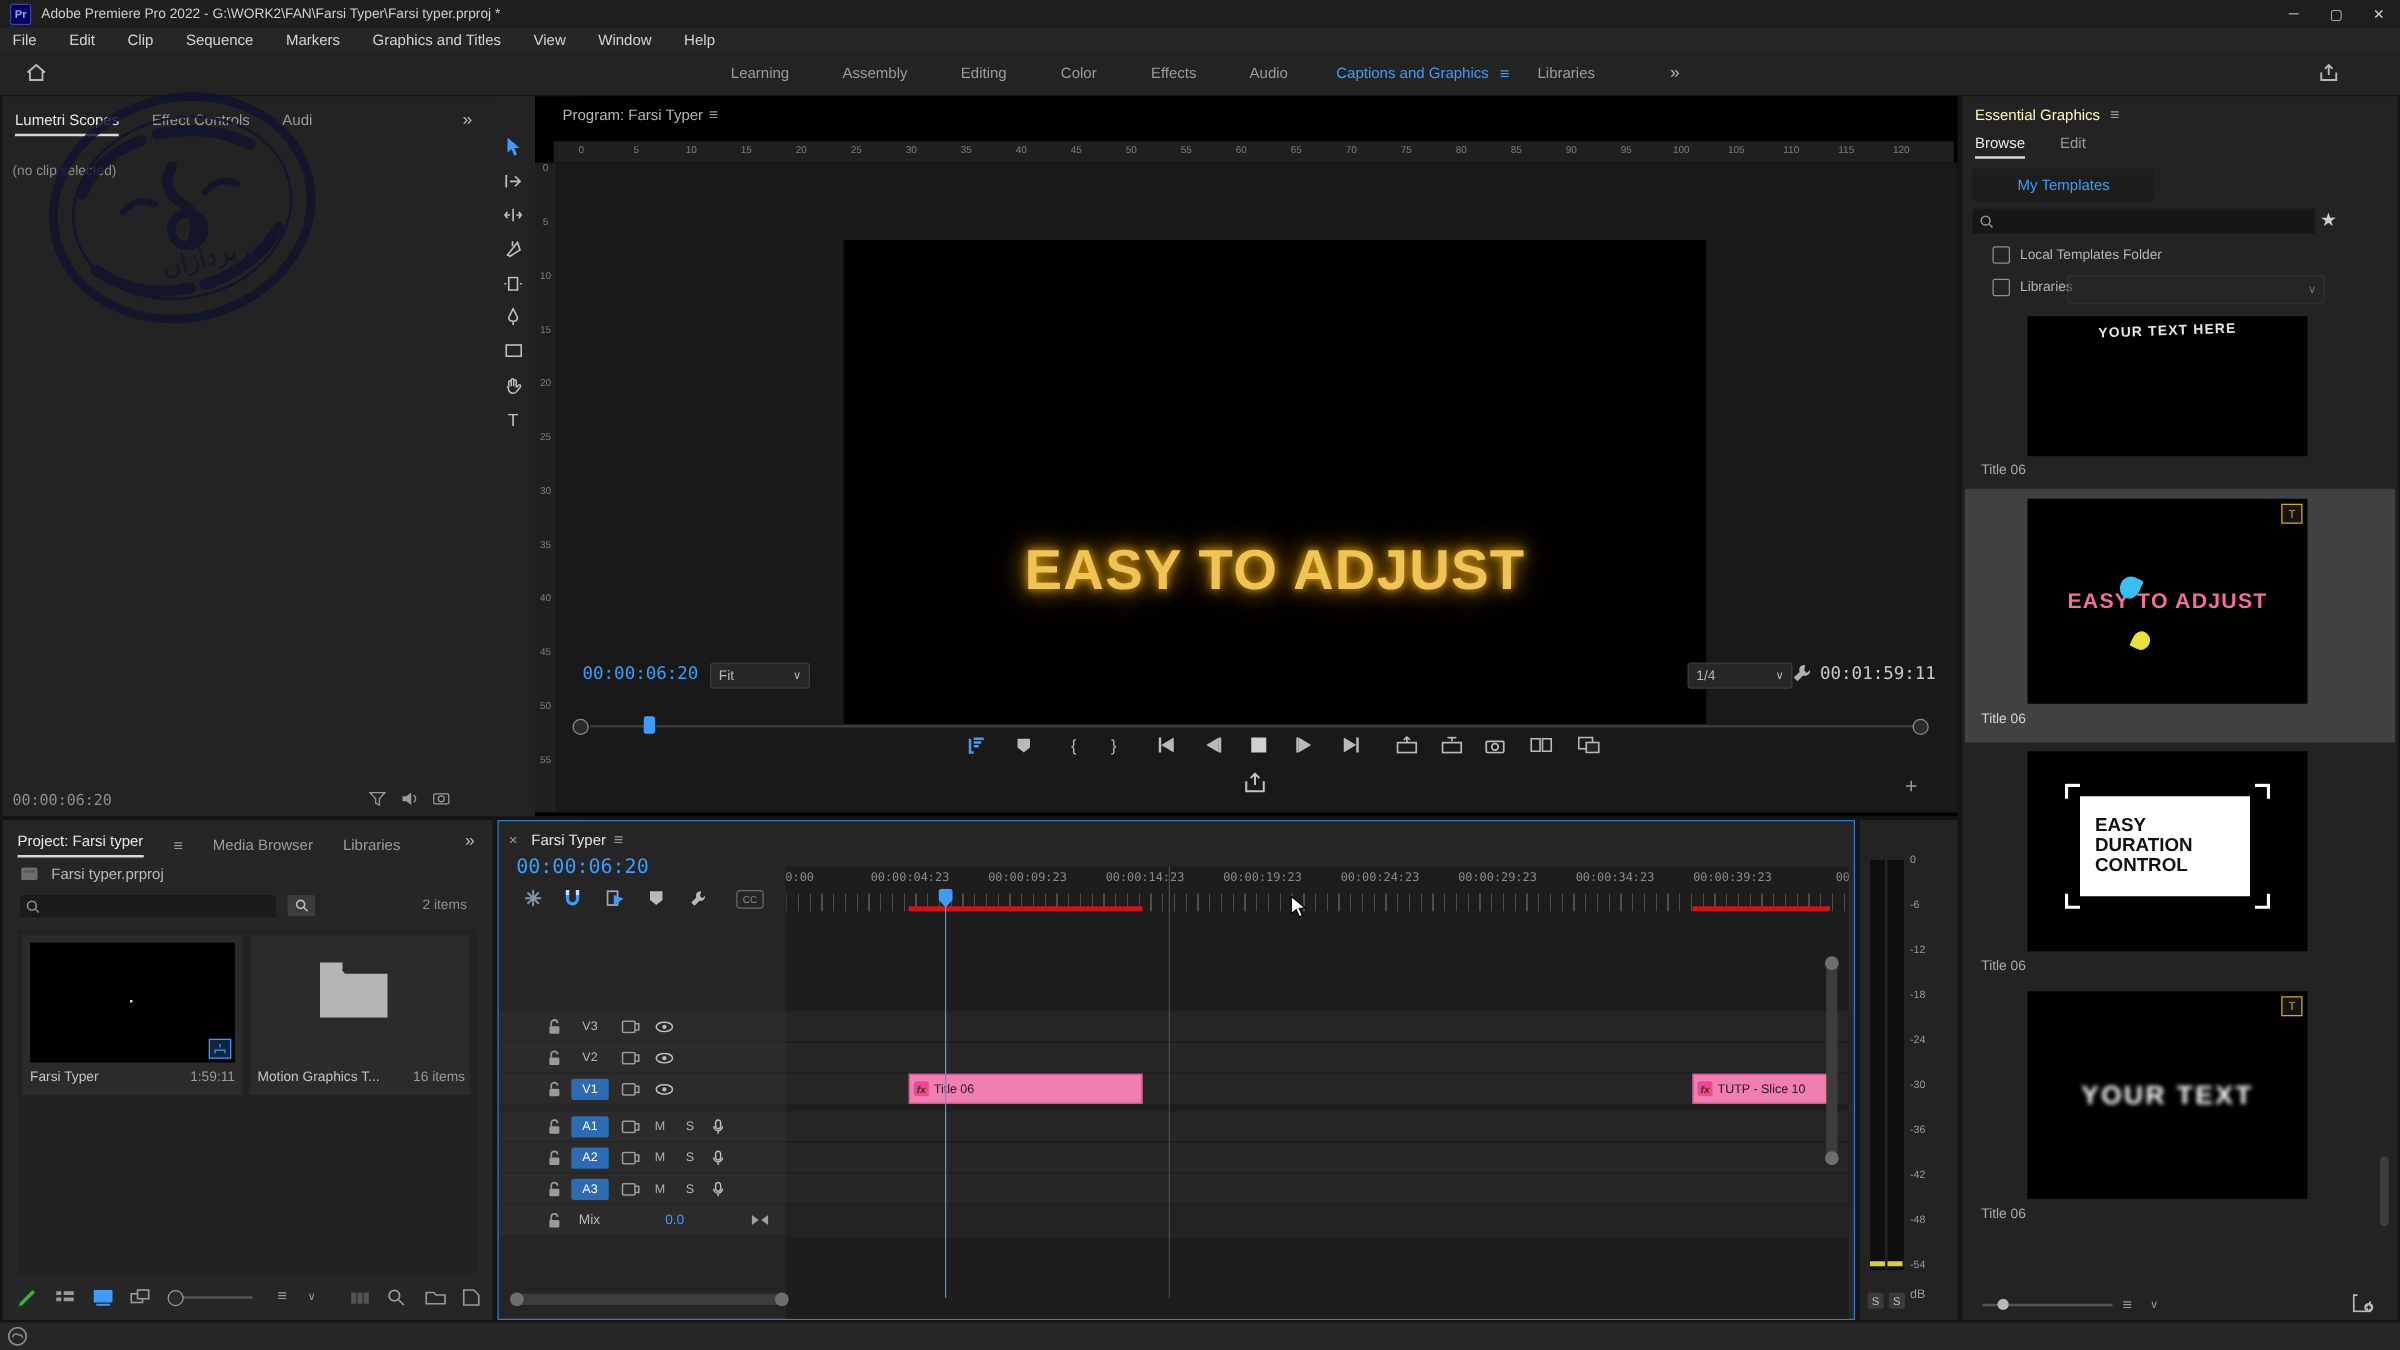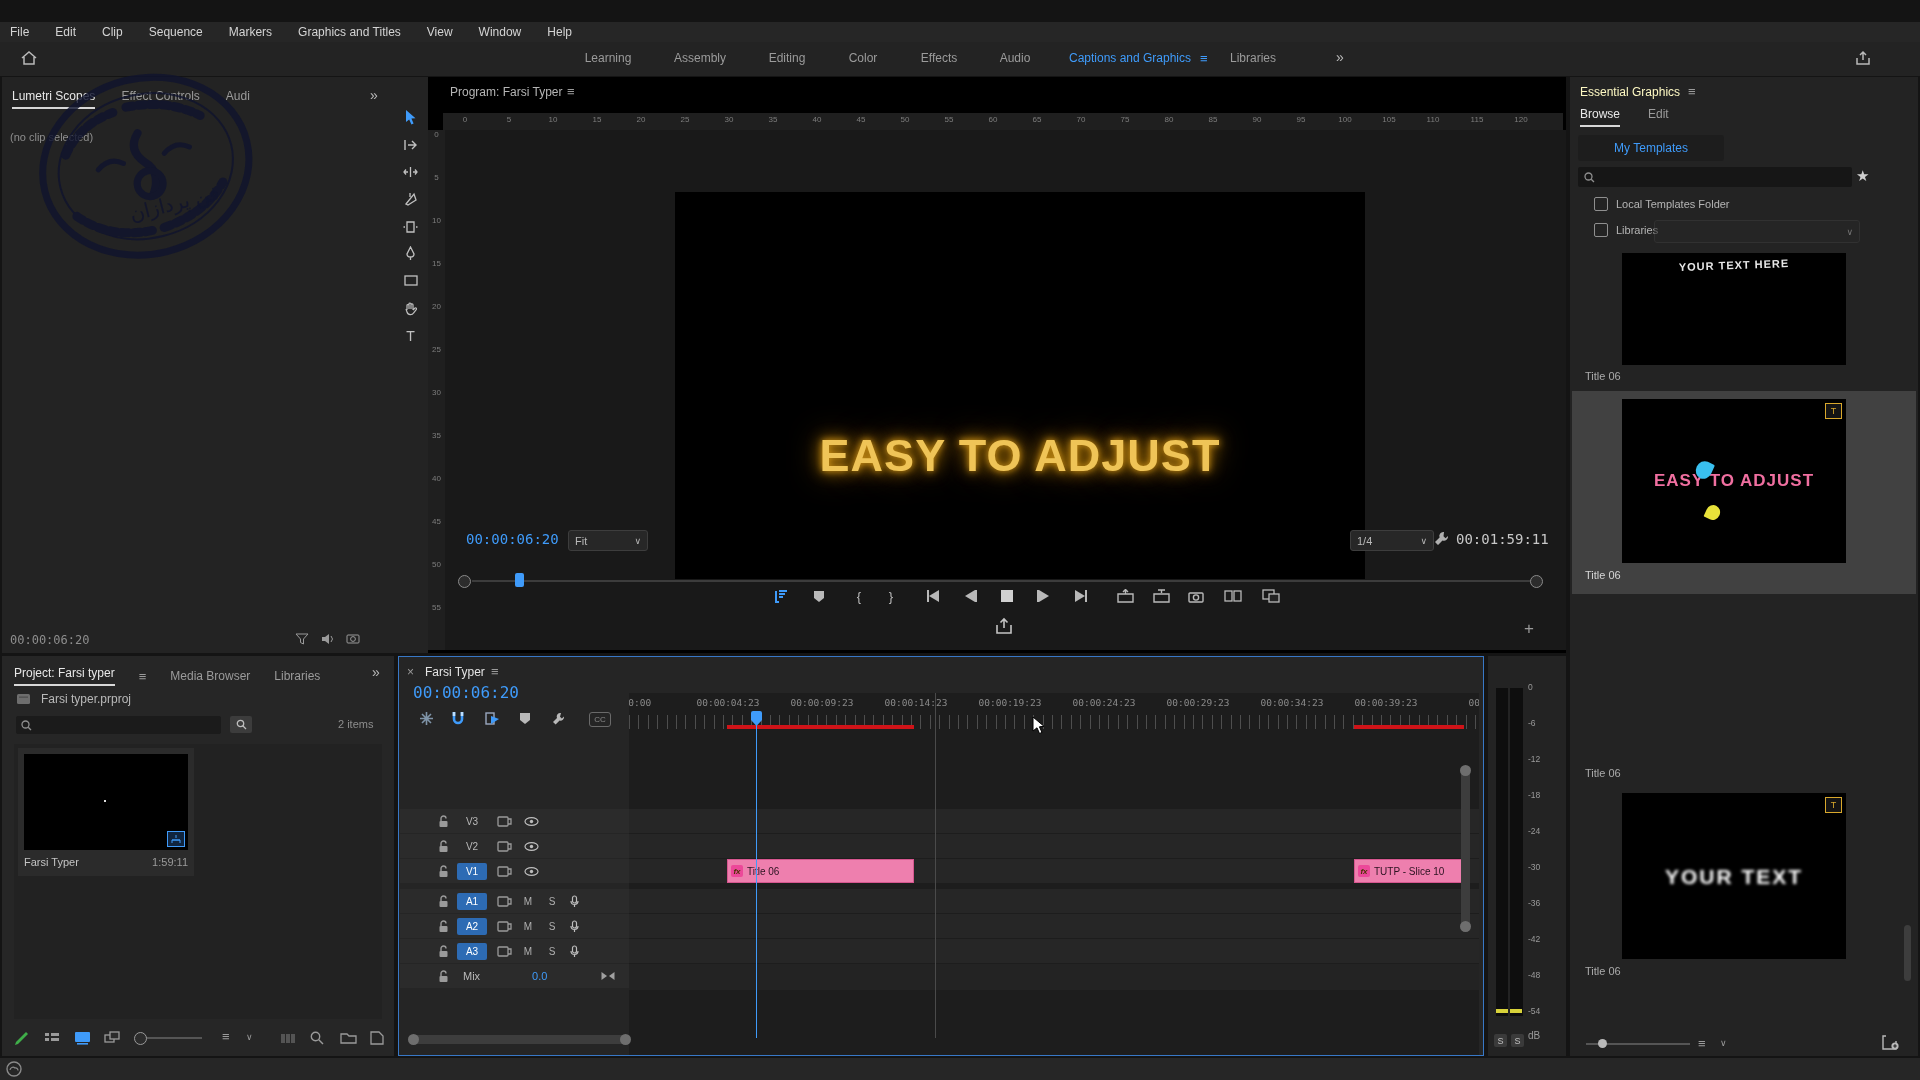--- a/index.html
+++ b/index.html
@@ -102,20 +102,29 @@
 
   .guide{position:absolute;width:1px;background:#4a4a4a;}
   .scrollcap{position:absolute;background:#3d3d3d;border-radius:6px;}
   .capdot{position:absolute;width:11px;height:11px;border-radius:50%;background:#6e6e6e;}
 </style>
 </head>
 <body>
 
 <div id="app">
 
+  <div class="abs" id="titlebar">
+    <div id="prbadge">Pr</div>
+    <div id="titletext">Adobe Premiere Pro 2022 - G:\WORK2\FAN\Farsi Typer\Farsi typer.prproj *</div>
+    <div style="margin-left:auto;display:flex;">
+      <div class="winbtn">─</div>
+      <div class="winbtn">▢</div>
+      <div class="winbtn">✕</div>
+    </div>
+  </div>
 
   <div class="abs" id="menubar">
 
   <span>File</span>
       <span>Edit</span>
       <span>Clip</span>
       <span>Sequence</span>
       <span>Markers</span>
       <span>Graphics and Titles</span>
       <span>View</span>
@@ -427,20 +436,28 @@
           <div style="position:absolute;left:74px;top:62px;width:16px;height:18px;background:#39c0f0;border-radius:60% 10% 60% 60%;transform:rotate(25deg)"></div>
           <div style="position:absolute;left:84px;top:106px;width:14px;height:15px;background:#e8e23a;border-radius:60% 10% 60% 60%;transform:rotate(205deg)"></div>
           <div class="tbadge" style="right:4px;top:4px">
               <span>T</span>
             </div>
         </div>
         <div class="eglabel" style="left:13px;top:178px;color:#d6d6d6">Title 06</div>
       </div>
 
       <div class="abs" style="left:0;top:352px;width:348px;height:190px">
+        <div class="egthumb" style="left:52px;top:0;width:224px;height:160px">
+          <div style="position:absolute;left:42px;top:36px;width:136px;height:80px;background:#fff;display:flex;align-items:center;padding-left:12px;box-sizing:border-box">
+            <div style="color:#111;font-weight:800;font-size:15px;line-height:16px;width:100px">EASY DURATION CONTROL</div>
+          </div>
+          <svg style="position:absolute;left:30px;top:26px" width="164" height="100" viewBox="0 0 164 100">
+            <path d="M1 12V1h11 M152 1h11v11 M1 88v11h11 M163 88v11h-11" fill="none" stroke="#fff" stroke-width="3"></path>
+            </svg>
+        </div>
         <div class="eglabel" style="top:166px">Title 06</div>
       </div>
 
       <div class="abs" style="left:0;top:544px;width:348px;height:196px">
         <div class="egthumb" style="left:52px;top:0;width:224px;height:166px">
           <div style="position:relative;top:72px;text-align:center;color:#fff;font-weight:800;font-size:21px;letter-spacing:2px;filter:blur(1.6px)">YOUR TEXT</div>
           <div class="tbadge" style="right:4px;top:4px">
               <span>T</span>
             </div>
         </div>
@@ -510,20 +527,32 @@
                 <path d="M5 0v3 M1 8V5h8v3 M1 5h8" stroke="#3f9bfa" fill="none"></path>
               </svg>
           </div>
         </div>
         <div class="abs" style="left:6px;top:108px;width:164px;display:flex;justify-content:space-between">
           <span style="font-size:11px;color:#c4c4c4">Farsi Typer</span>
           <span style="font-size:11px;color:#9a9a9a">1:59:11</span>
         </div>
       </div>
 
+      <div class="pitem" style="left:186px">
+        <div class="abs" style="left:52px;top:18px">
+          <svg width="62" height="52" viewBox="0 0 62 52">
+              <path d="M4 8h16l4 5h34v35H4z" fill="#b5b5b5"></path>
+              <rect x="4" y="4" width="18" height="6" fill="#b5b5b5"></rect>
+            </svg>
+        </div>
+        <div class="abs" style="left:6px;top:108px;width:166px;display:flex;justify-content:space-between">
+          <span style="font-size:11px;color:#c4c4c4">Motion Graphics T...</span>
+          <span style="font-size:11px;color:#9a9a9a">16 items</span>
+        </div>
+      </div>
     </div>
 
     <div class="abs" style="left:0;top:372px;width:392px;height:24px">
       <span class="abs" style="left:12px;top:3px">
         <svg width="16" height="15" viewBox="0 0 16 15">
             <path d="M1 14l3-1L14 3 12 1 2 11z" fill="#3fae49"></path>
           </svg>
         </span>
       <span class="abs" style="left:42px;top:4px">
         <svg width="16" height="13" viewBox="0 0 16 13">

